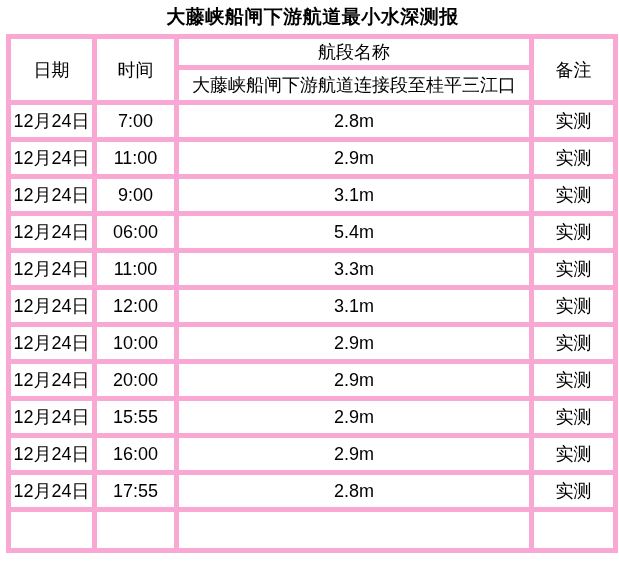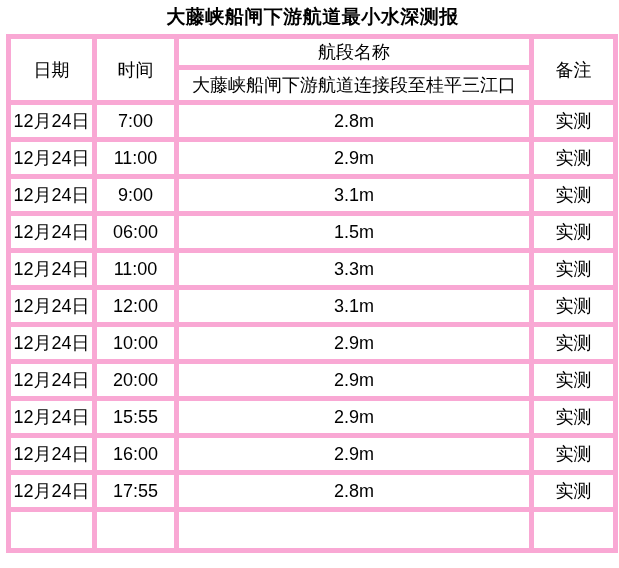--- a/index.html
+++ b/index.html
@@ -124,21 +124,21 @@
       </tr>
       <tr class="data-row">
         <td>12月24日</td>
         <td>9:00</td>
         <td>3.1m</td>
         <td>实测</td>
       </tr>
       <tr class="data-row">
         <td>12月24日</td>
         <td>06:00</td>
-        <td>1.5m</td>
+        <td>5.4m</td>
         <td>实测</td>
       </tr>
       <tr class="data-row">
         <td>12月24日</td>
         <td>11:00</td>
         <td>3.3m</td>
         <td>实测</td>
       </tr>
       <tr class="data-row">
         <td>12月24日</td>

